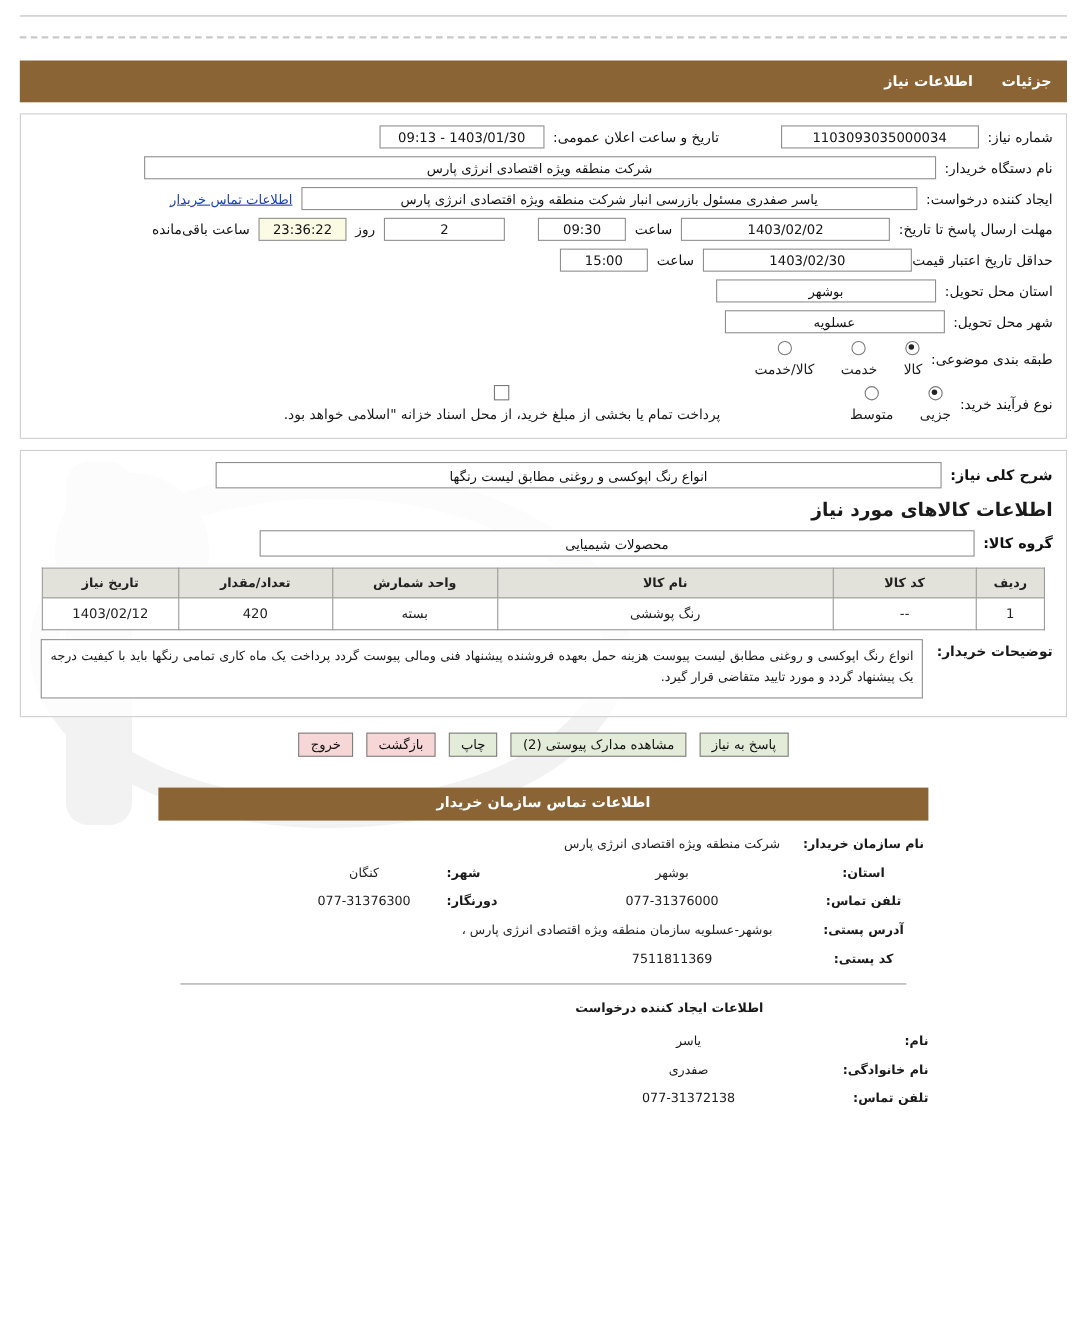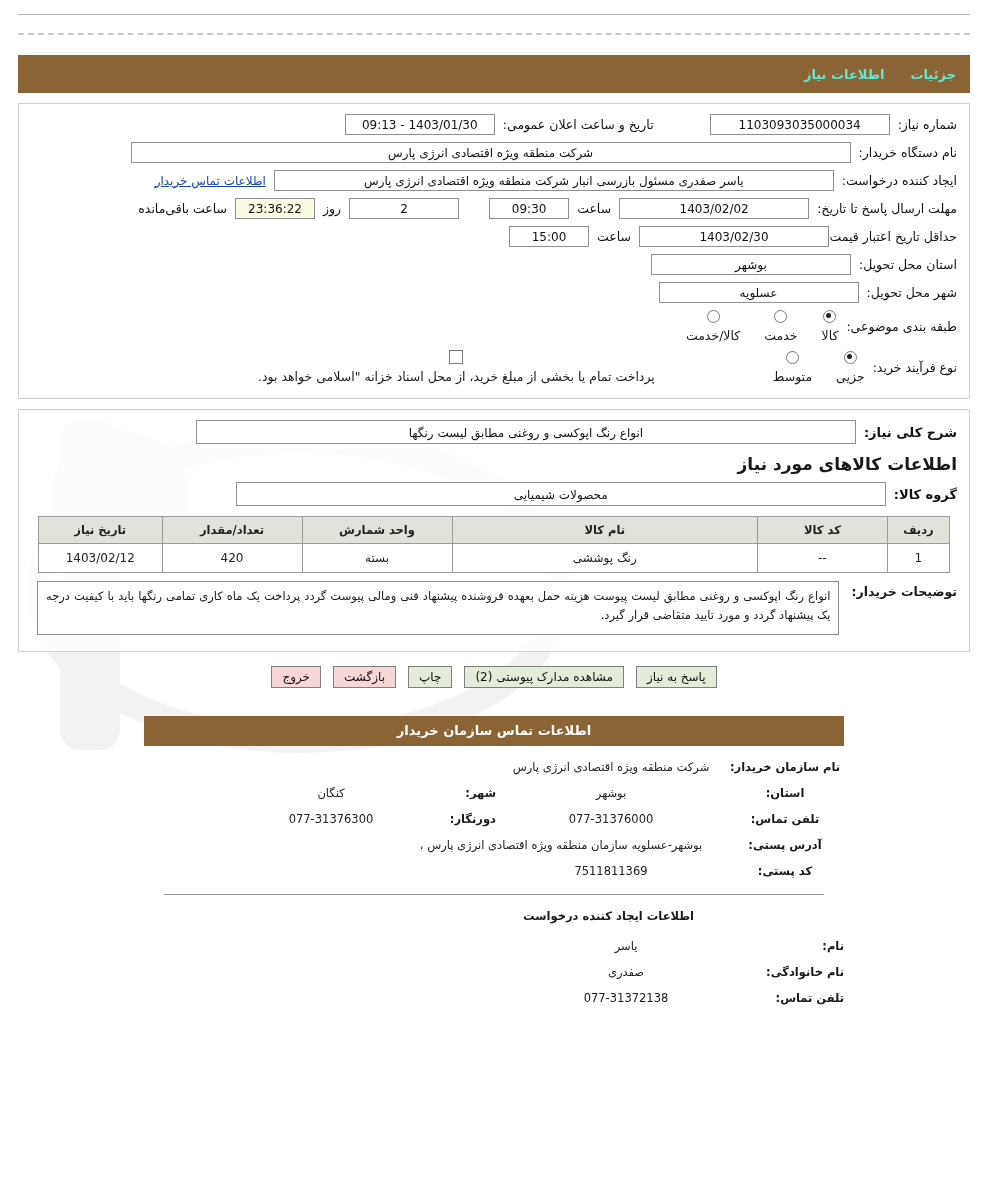--- a/index.html
+++ b/index.html
@@ -51,21 +51,21 @@
     height: 38px;
     display: flex;
     align-items: center;
     justify-content: flex-start;
     padding: 0 14px;
     color: #ffffff;
     font-size: 13px;
     font-weight: bold;
     gap: 26px;
   }
-  .title-bar .tb-item { color: #5eead4; }
+  .title-bar .tb-item { color: #ffffff; }
 
   .panel {
     margin: 10px 18px 0 18px;
     border: 1px solid #cfcfcf;
     background: rgba(255,255,255,0.72);
     padding: 10px 12px 12px 12px;
   }
 
   .row {
     display: flex;
@@ -248,21 +248,21 @@
   }
   .c-val {
     width: 230px;
     text-align: center;
     font-size: 11.5px;
     color: #222;
   }
   .c-lbl2 {
     font-weight: bold;
     width: 90px;
-    text-align: right;
+    text-align: left;
     font-size: 11.5px;
     white-space: nowrap;
   }
   .c-val2 {
     width: 150px;
     text-align: center;
     font-size: 11.5px;
     color: #222;
   }
   .hr-thin {

